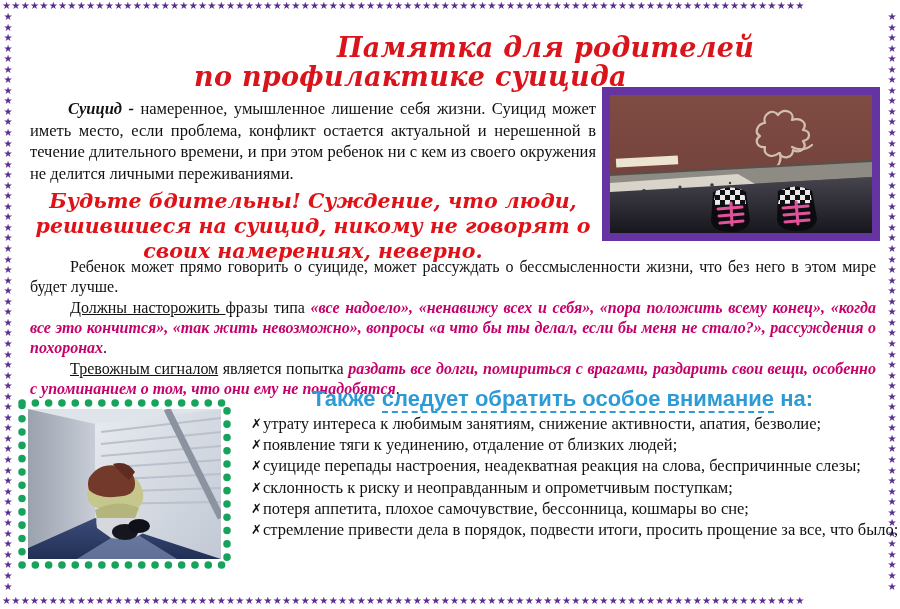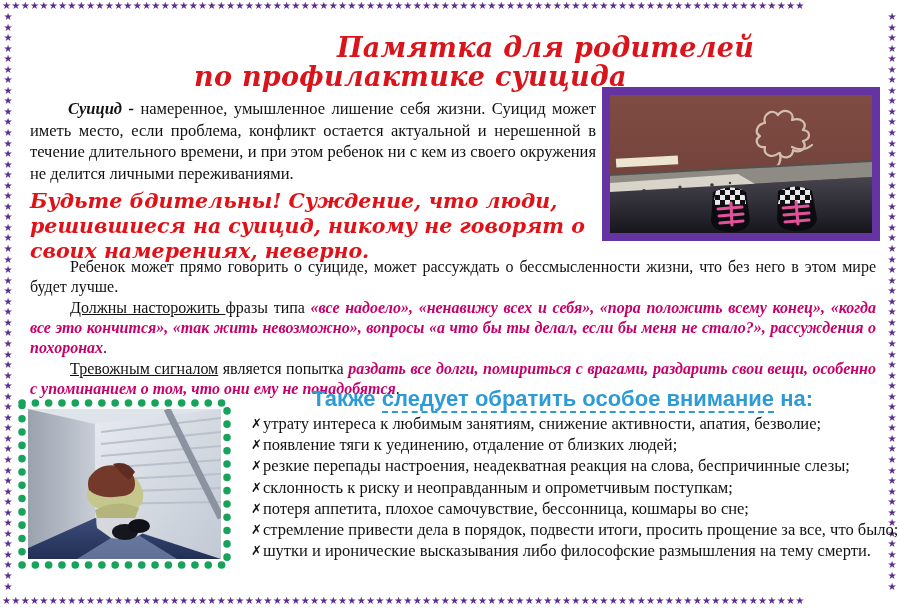--- a/index.html
+++ b/index.html
@@ -23,21 +23,21 @@
     position:absolute; color:#d9151b; font-family:"DejaVu Serif", serif;
     font-style:italic; font-weight:bold; font-size:27px; white-space:nowrap; letter-spacing:0.3px;
   }
   .title-l1 { top:32px; left:337px; }
   .title-l2 { top:61px; left:194px; }
   
   .just { text-align:justify; }
   .para { margin:0; text-indent:38px; }
   .block1 { position:absolute; left:30px; top:98px; width:566px; font-size:16.5px; line-height:21.5px; }
   .warning {
-    margin-top:5px; text-indent:0;
+    margin-top:5px; text-align:center; text-indent:0;
     color:#e01217; font-weight:bold; font-style:italic;
     font-family:"DejaVu Serif", serif; font-size:20.5px; line-height:25px;
   }
   .block2 { position:absolute; left:30px; top:257px; width:846px; font-size:16px; line-height:20px; }
   .block2 .para { text-indent:40px; margin:0 0 1px 0; }
   .seg-lead { font-weight:bold; font-style:italic; }
   .seg-plain {}
   .seg-underline { text-decoration:underline; }
   .seg-magenta { color:#c6006b; font-weight:bold; font-style:italic; }
   
@@ -315,26 +315,25 @@
   <div class="attention">
     
   <span class="seg-blue">Также </span><span class="seg-blue-underline">следует обратить особое внимание</span><span class="seg-blue"> на:</span></div>
 
   <ul class="signs">
 
       <li><span class="xmark">✗</span><span>утрату интереса к любимым занятиям, снижение активности, апатия, безволие;</span></li>
 
       <li><span class="xmark">✗</span><span>появление тяги к уединению, отдаление от близких людей;</span></li>
 
-      <li><span class="xmark">✗</span><span>резкие перепады настроения, неадекватная реакция на слова, беспричинные слезы;</span></li>
+      <li><span class="xmark">✗</span><span>суициде перепады настроения, неадекватная реакция на слова, беспричинные слезы;</span></li>
 
 
       <li><span class="xmark">✗</span><span>склонность к риску и неоправданным и опрометчивым поступкам;</span></li>
 
       <li><span class="xmark">✗</span><span>потеря аппетита, плохое самочувствие, бессонница, кошмары во сне;</span></li>
 
       <li><span class="xmark">✗</span><span>стремление привести дела в порядок, подвести итоги, просить прощение за все, что было;</span></li>
 
 
-      <li><span class="xmark">✗</span><span>шутки и иронические высказывания либо философские размышления на тему смерти.</span></li>
     </ul>
 
 </div>
 
 </body></html>

